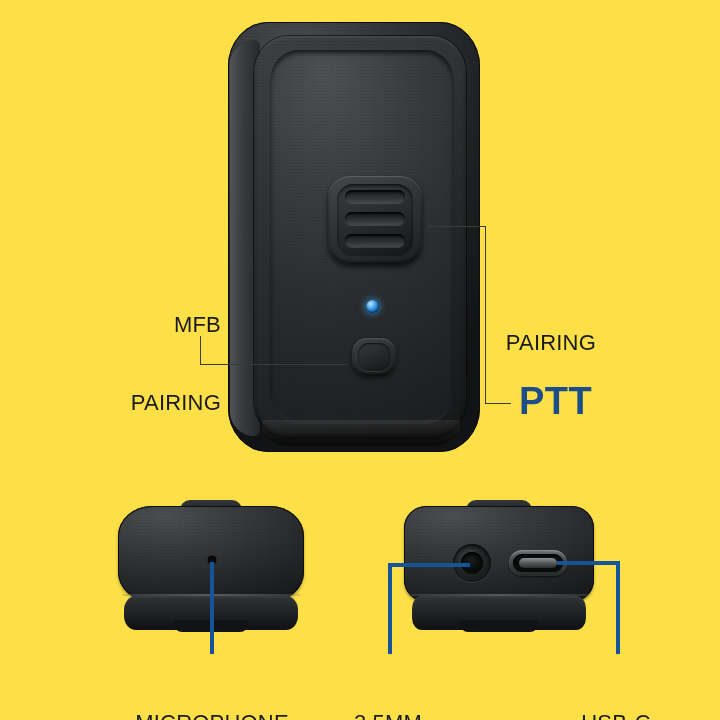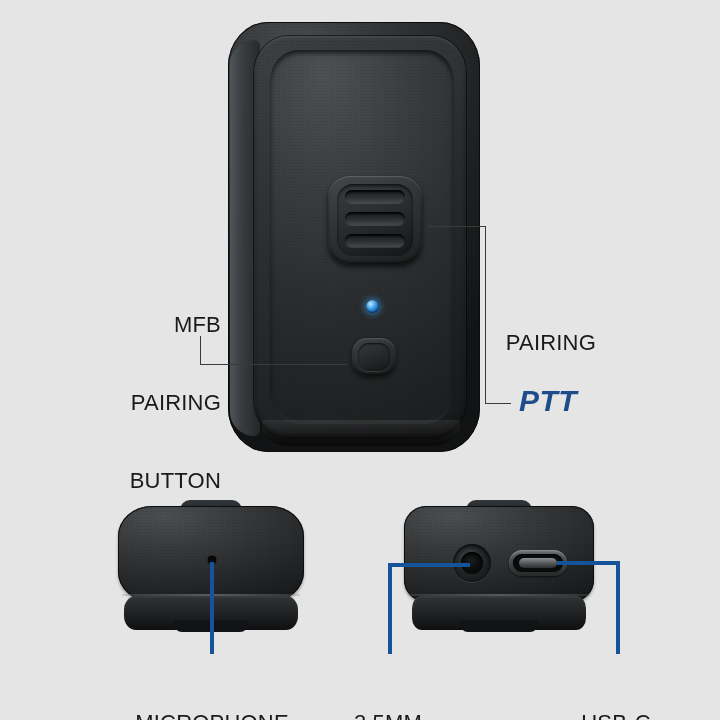--- a/index.html
+++ b/index.html
@@ -4,45 +4,44 @@
 <style>
   html, body {
     margin: 0;
     padding: 0;
     background: #ffffff;
   }
   #stage {
     position: relative;
     width: 720px;
     height: 720px;
-    background: #e5e5e5;
+    background: #fde047;
     overflow: hidden;
     font-family: "Liberation Sans", sans-serif;
   }
 
   
   .label {
     position: absolute;
     font-family: "Liberation Sans", sans-serif;
     font-size: 22px;
     line-height: 26px;
     color: #1a1a1a;
     font-weight: 400;
     letter-spacing: 0.2px;
     white-space: pre;
   }
   .label.right  { text-align: right; }
   .label.left   { text-align: left; }
   .label.center { text-align: center; }
   .label.ptt {
     font-weight: bold;
-    font-size: 30px;
+    font-size: 38px;
     color: #1d4e89;
     letter-spacing: 0.5px;
-    font-style: italic;
   }
 
   
   .leader {
     position: absolute;
     background: #3a3a3a;
   }
   .leader.h { height: 1px; }
   .leader.v { width: 1px; }
 
@@ -372,21 +371,20 @@
   <div class="leader v" style="left:200px; top:336px; height:29px;"></div>
   <div class="leader h" style="left:200px; top:364px; width:148px;"></div>
 
   <div class="leader h" style="left:427px; top:226px; width:59px;"></div>
   <div class="leader v" style="left:485px; top:226px; height:178px;"></div>
   <div class="leader h" style="left:485px; top:403px; width:26px;"></div>
 
   <div class="label right" style="left:61px; top:260px; width:160px;">
     <div>MFB</div>
     <div>PAIRING</div>
-    <div>BUTTON</div>
   </div>
 
   <div class="label right" style="left:460px; top:278px; width:136px;">
     <div>PAIRING</div>
   </div>
 
   <div class="label left ptt" style="left:519px; top:388px; width:120px;">PTT</div>
 
   <div class="device-top">
     <div class="dt-tab"></div>

